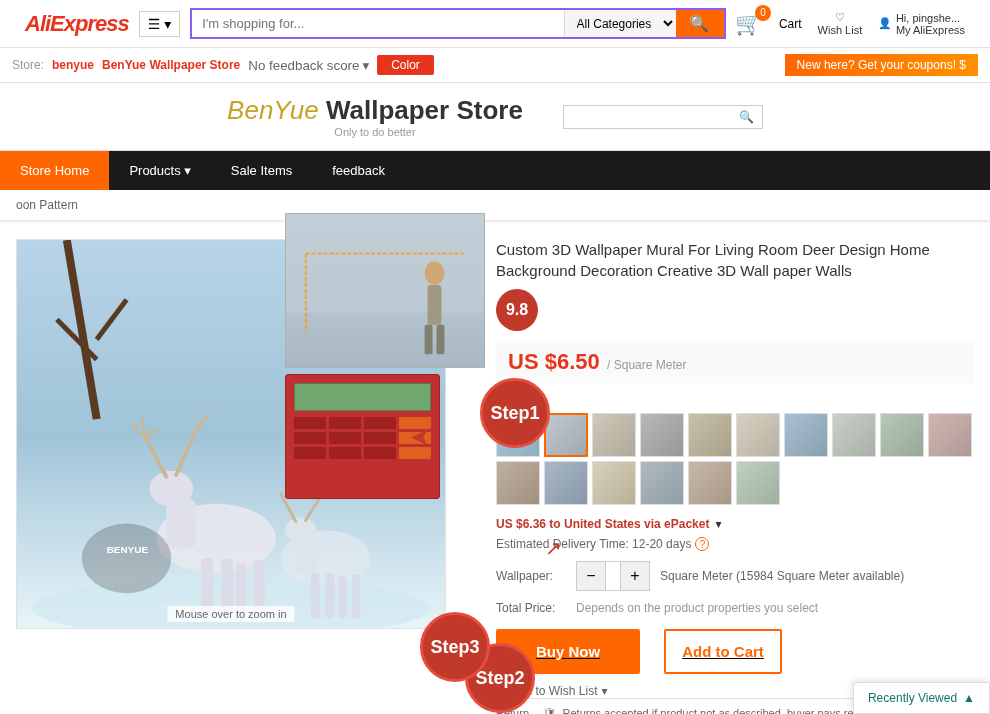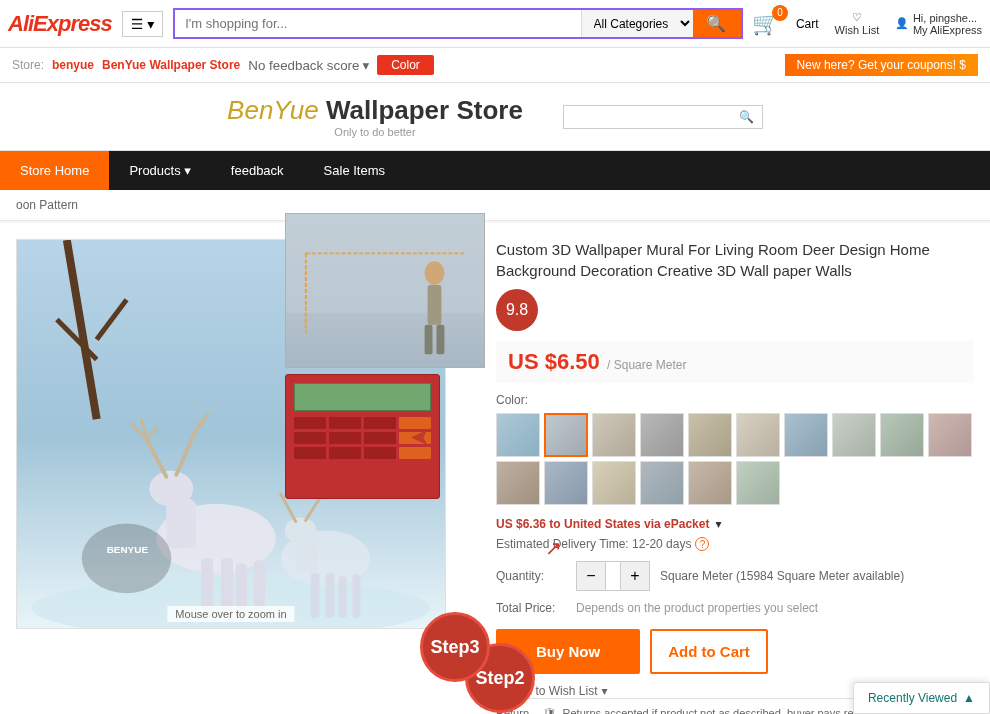--- a/index.html
+++ b/index.html
@@ -1,19 +1,19 @@
 <!DOCTYPE html>
 <html><head>
   <meta charset="utf-8">
   <style>
     * { margin: 0; padding: 0; box-sizing: border-box; }
     body { font-family: Arial, sans-serif; font-size: 12px; background: #f5f5f5; width: 990px; overflow-x: hidden; }
 
     
-    .top-nav { background: #fff; border-bottom: 1px solid #e0e0e0; padding: 8px 8px; display: flex; align-items: center; gap: 10px; }
+    .top-nav { background: #fff; border-bottom: 1px solid #e0e0e0; padding: 8px 25px; display: flex; align-items: center; gap: 10px; }
     .logo { color: #e8341c; font-size: 22px; font-weight: bold; font-style: italic; letter-spacing: -1px; }
     .menu-btn { background: none; border: 1px solid #ccc; padding: 4px 8px; cursor: pointer; font-size: 14px; }
     .search-bar { flex: 1; display: flex; border: 2px solid #8b5cf6; }
     .search-bar input { flex: 1; border: none; outline: none; padding: 6px 10px; font-size: 13px; }
     .category-select { border: none; border-left: 1px solid #ddd; padding: 0 8px; background: #f5f5f5; font-size: 12px; cursor: pointer; outline: none; }
     .search-btn { background: #f60; border: none; color: #fff; padding: 0 14px; cursor: pointer; font-size: 16px; }
     .nav-icons { display: flex; align-items: center; gap: 16px; }
     .cart-icon { position: relative; font-size: 22px; color: #333; }
     .cart-badge { position: absolute; top: -6px; right: -8px; background: #f60; color: #fff; border-radius: 50%; width: 16px; height: 16px; font-size: 10px; display: flex; align-items: center; justify-content: center; }
     .wish-icon { display: flex; flex-direction: column; align-items: center; font-size: 11px; color: #333; }
@@ -58,41 +58,41 @@
     .thumb-img { width: 100%; height: 100%; background: linear-gradient(135deg, #c0d8e8, #a8c8d8); }
 
     
     .step-bubble { position: absolute; width: 70px; height: 70px; border-radius: 50%; background: #c0392b; color: #fff; display: flex; align-items: center; justify-content: center; font-size: 20px; font-weight: bold; border: 3px solid #e74c3c; z-index: 20; }
     .step1 { top: 175px; right: 140px; }
 
     
     .product-info { flex: 1; }
     .product-title { font-size: 15px; color: #333; line-height: 1.4; margin-bottom: 8px; }
     .rating-row { display: flex; align-items: center; gap: 12px; margin-bottom: 10px; }
-    .rating-badge { background: #c0392b; color: #fff; border-radius: 50%; width: 42px; height: 42px; display: flex; align-items: center; justify-content: center; font-size: 16px; font-weight: normal; }
+    .rating-badge { background: #c0392b; color: #fff; border-radius: 50%; width: 42px; height: 42px; display: flex; align-items: center; justify-content: center; font-size: 16px; font-weight: bold; }
     .price-row { background: #fafafa; padding: 8px 12px; margin-bottom: 10px; }
     .price { color: #e8341c; font-size: 22px; font-weight: bold; }
     .price-unit { color: #999; font-size: 12px; margin-left: 4px; }
     .color-label { font-size: 12px; color: #666; margin-bottom: 6px; }
     .color-swatches { display: flex; flex-wrap: wrap; gap: 4px; margin-bottom: 12px; }
     .swatch { width: 44px; height: 44px; border: 1px solid #ddd; cursor: pointer; background: #e0e8f0; }
     .swatch.selected { border: 2px solid #f60; }
     .shipping-row { font-size: 12px; color: #333; margin-bottom: 6px; display: flex; align-items: center; gap: 6px; }
     .shipping-row .ship-price { color: #c0392b; font-weight: bold; }
     .delivery-row { font-size: 12px; color: #666; margin-bottom: 10px; display: flex; align-items: center; gap: 4px; }
     .quantity-row { display: flex; align-items: center; gap: 10px; margin-bottom: 10px; }
     .qty-label { font-size: 12px; color: #666; width: 70px; }
     .qty-ctrl { display: flex; align-items: center; border: 1px solid #ccc; }
     .qty-btn { width: 28px; height: 28px; border: none; background: #f0f0f0; cursor: pointer; font-size: 16px; }
     .qty-input { width: 16px; height: 28px; border: none; border-left: 1px solid #ccc; border-right: 1px solid #ccc; text-align: center; font-size: 13px; outline: none; }
     .qty-unit { font-size: 12px; color: #666; }
     .total-row { display: flex; align-items: center; gap: 10px; margin-bottom: 14px; }
     .total-label { font-size: 12px; color: #666; width: 70px; }
     .total-value { font-size: 12px; color: #999; }
-    .action-row { display: flex; gap: 10px; margin-bottom: 10px; }
+    .action-row { display: flex; gap: 24px; margin-bottom: 10px; text-decoration: underline; }
     .buy-btn { background: #f60; color: #fff; border: none; padding: 12px 40px; font-size: 15px; cursor: pointer; font-weight: bold; border-radius: 2px; }
     .cart-btn { background: #f60; color: #fff; border: 2px solid #f60; padding: 12px 16px; font-size: 15px; cursor: pointer; font-weight: bold; border-radius: 2px; background: none; color: #f60; border: 2px solid #f60; }
     .wishlist-row { font-size: 12px; color: #666; display: flex; align-items: center; gap: 4px; cursor: pointer; }
     .return-row { font-size: 11px; color: #666; border-top: 1px solid #e0e0e0; padding-top: 8px; display: flex; align-items: flex-start; gap: 6px; }
 
     
     .recently-viewed { position: fixed; bottom: 0; right: 0; background: #fff; border: 1px solid #ddd; border-radius: 4px 0 0 0; padding: 8px 14px; font-size: 12px; color: #0f766e; cursor: pointer; display: flex; align-items: center; gap: 6px; box-shadow: -2px -2px 6px rgba(0,0,0,0.1); }
 
     
     .deer-svg { width: 100%; height: 100%; }
@@ -154,22 +154,22 @@
   </div>
   <div class="store-search">
     <input type="text" placeholder="" style="">
     <span>🔍</span>
   </div>
 </div>
 
 <div class="store-nav">
   <a href="#" class="active">Store Home</a>
   <a href="#" class="has-arrow">Products</a>
+  <a href="#">Sale Items</a>
   <a href="#">feedback</a>
-  <a href="#">Sale Items</a>
 </div>
 
 <div class="breadcrumb">oon Pattern</div>
 
 <div class="product-area" style="position: relative;">
 
   <div class="image-section">
     <div style="display: flex; gap: 8px;">
 
       <div class="thumbnails">
@@ -287,20 +287,21 @@
         <div style="background: #a02020; height: 12px; border-radius: 1px;"></div>
         <div style="background: #e06020; height: 12px; border-radius: 1px;"></div>
         <div style="background: #a02020; height: 12px; border-radius: 1px;"></div>
         <div style="background: #a02020; height: 12px; border-radius: 1px;"></div>
         <div style="background: #a02020; height: 12px; border-radius: 1px;"></div>
         <div style="background: #e06020; height: 12px; border-radius: 1px;"></div>
       </div>
     </div>
   </div>
 
+  <div class="step-bubble step1" style="position: absolute; top: 155px; left: 480px; width: 70px; height: 70px; border-radius: 50%; background: #c0392b; color: #fff; display: flex; align-items: center; justify-content: center; font-size: 18px; font-weight: bold; border: 3px solid #e74c3c; z-index: 20;">Step1</div>
 
   <div style="position: absolute; top: 200px; left: 410px; color: #c0392b; font-size: 24px; z-index: 20; transform: scaleX(-1);">➤</div>
 
   <div style="position: absolute; top: 420px; left: 465px; width: 70px; height: 70px; border-radius: 50%; background: #c0392b; color: #fff; display: flex; align-items: center; justify-content: center; font-size: 18px; font-weight: bold; border: 3px solid #e74c3c; z-index: 20;">Step2</div>
 
   <div style="position: absolute; bottom: 65px; left: 420px; width: 70px; height: 70px; border-radius: 50%; background: #c0392b; color: #fff; display: flex; align-items: center; justify-content: center; font-size: 18px; font-weight: bold; border: 3px solid #e74c3c; z-index: 20;">Step3</div>
 
   <div style="position: absolute; top: 313px; left: 545px; color: #c0392b; font-size: 20px; z-index: 20;">↗</div>
 
   <div class="product-info">
@@ -339,21 +340,21 @@
       <span class="ship-price">US $6.36 to United States via ePacket</span>
       <span>▾</span>
     </div>
 
     <div class="delivery-row">
       <span>Estimated Delivery Time: 12-20 days</span>
       <span style="color: #f60; border: 1px solid #f60; border-radius: 50%; width: 14px; height: 14px; display: inline-flex; align-items: center; justify-content: center; font-size: 10px; cursor: pointer;">?</span>
     </div>
 
     <div class="quantity-row">
-      <span class="qty-label">Quantity:</span>
+      <span class="qty-label">Wallpaper:</span>
       <div class="qty-ctrl">
         <button class="qty-btn">−</button>
         <input class="qty-input" type="number" value="10" style="">
         <button class="qty-btn">+</button>
       </div>
       <span class="qty-unit">Square Meter (15984 Square Meter available)</span>
     </div>
 
     <div class="total-row">
       <span class="total-label">Total Price:</span>

